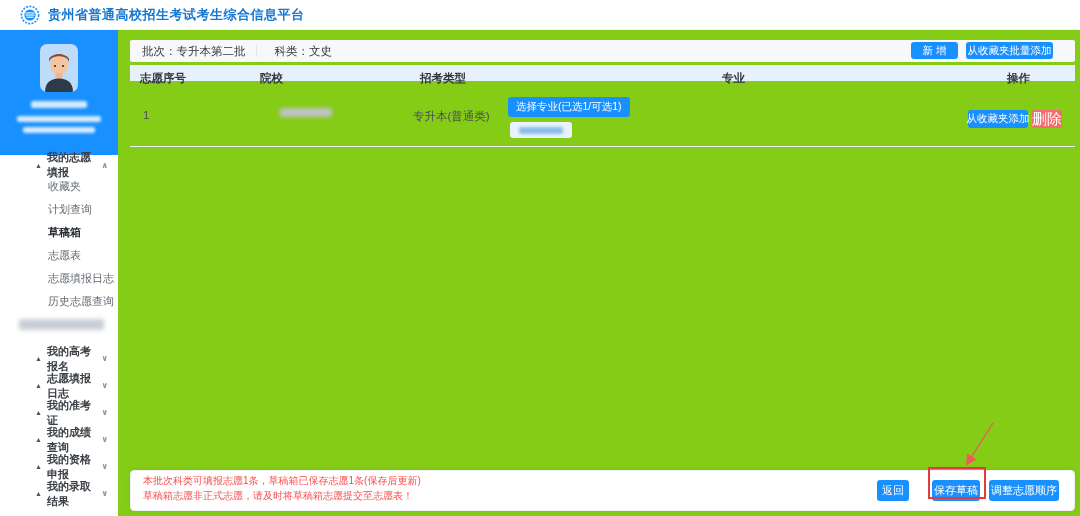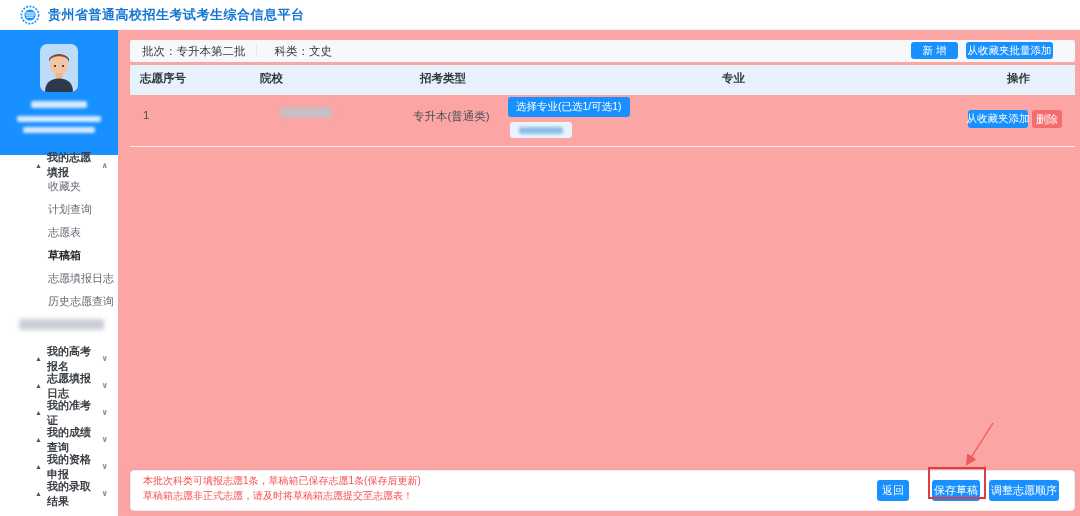--- a/index.html
+++ b/index.html
@@ -1,18 +1,18 @@
 <!DOCTYPE html>
 <html><head>
 <meta charset="utf-8">
 <style>
   * { box-sizing: border-box; }
   body { margin: 0; background: #e9e9e9; }
   .page {
-    position: relative; width: 1080px; height: 516px; background: #fca5a5;
+    position: relative; width: 1080px; height: 516px; background: #84cc16;
     font-family: "Liberation Sans", "DejaVu Sans", sans-serif; overflow: hidden;
   }
 
   
   .app-header {
     position: absolute; top: 0; left: 0; right: 0; height: 30px; background: #fff;
     border-bottom: 1px solid #f2f4f7; display: flex; align-items: center; padding-left: 20px; z-index: 6;
   }
   .logo-wrap { width: 20px; height: 20px; flex: 0 0 auto; }
   .app-title { margin-left: 8px; font-size: 13px; font-weight: bold; color: #1677d2; letter-spacing: .5px; }
@@ -51,33 +51,33 @@
   .filter-divider { width: 1px; height: 12px; background: #e3e6eb; margin: 0 18px 0 10px; }
 
   .btn {
     display: inline-flex; align-items: center; justify-content: center;
     background: #1890ff; color: #fff; border: none; border-radius: 3px; cursor: pointer;
     font-family: inherit; white-space: nowrap;
   }
   .btn-add { position: absolute; top: 2px; right: 117px; width: 47px; height: 17px; font-size: 10.5px; text-align: center; }
   .btn-batch-add { position: absolute; top: 2px; right: 22px; width: 87px; height: 17px; font-size: 10.5px; }
 
-  .table-header { position: absolute; top: 25px; left: 0; width: 945px; height: 30px; background: #e6f1fb; }
+  .table-header { position: absolute; top: 25px; left: 0; width: 945px; height: 16px; background: #e6f1fb; }
   .th { position: absolute; line-height: 27px; font-size: 11.5px; font-weight: bold; color: #33383e; }
   .th1 { left: 10px; } .th2 { left: 130px; } .th3 { left: 290px; } .th4 { left: 592px; } .th5 { left: 877px; }
 
   .table-row { position: absolute; top: 52px; left: 0; width: 945px; height: 55px; border-bottom: 1px solid #f0f1f3; font-size: 11.5px; color: #4a4f55; }
   .cell-order { position: absolute; left: 13px; top: 17px; }
   .cell-school-blur { position: absolute; left: 150px; top: 16px; width: 52px; height: 9px; background: #bfc3c9; border-radius: 2px; filter: blur(2px); }
   .cell-type { position: absolute; left: 283px; top: 17px; }
   .major-btn { position: absolute; left: 378px; top: 5px; height: 20px; padding: 0 8px; font-size: 10.5px; }
   .major-pill { position: absolute; left: 380px; top: 30px; width: 62px; height: 16px; background: #e9f3fd; border-radius: 3px; display: flex; align-items: center; justify-content: center; cursor: pointer; }
   .major-pill-blur { width: 44px; height: 7px; background: #8cbdea; border-radius: 2px; filter: blur(1.8px); }
   .row-fav-btn { position: absolute; left: 838px; top: 18px; width: 60px; height: 18px; font-size: 10.5px; }
-  .row-del-btn { position: absolute; left: 902px; top: 18px; width: 30px; height: 18px; font-size: 11px; background: #f56c6c; }
+  .row-del-btn { position: absolute; left: 902px; top: 18px; width: 30px; height: 18px; font-size: 15px; background: #f56c6c; }
 
   
   .footer-card {
     position: absolute; left: 0; top: 430px; width: 945px; height: 41px; background: #fff;
     border: 1px solid #edeff4; border-radius: 4px; box-shadow: 0 0 6px rgba(31,45,61,.05);
   }
   .notices { position: absolute; left: 12px; top: 2px; font-size: 10px; line-height: 15px; color: #f74c4c; }
   .footer-btn { position: absolute; top: 9px; height: 21px; font-size: 11px; }
   .btn-back { right: 165px; width: 32px; }
   .btn-save { right: 94px; width: 48px; }
@@ -124,22 +124,22 @@
     </div>
 
     <div class="menu">
       <div class="menu-group first">
         <span class="group-ico">▲</span>
         <span>我的志愿填报</span>
         <span class="chev">∧</span>
       </div>
       <div class="menu-sub-item">收藏夹</div>
       <div class="menu-sub-item">计划查询</div>
+      <div class="menu-sub-item active">草稿箱</div>
       <div class="menu-sub-item">志愿表</div>
-      <div class="menu-sub-item active">草稿箱</div>
       <div class="menu-sub-item">志愿填报日志</div>
       <div class="menu-sub-item">历史志愿查询</div>
       <div class="menu-sub-redacted">
         <div class="redacted-block"></div>
       </div>
 
       <div class="collapsed-section">
         <div class="menu-group">
           <span class="group-ico">▲</span>
           <span>我的高考报名</span>

